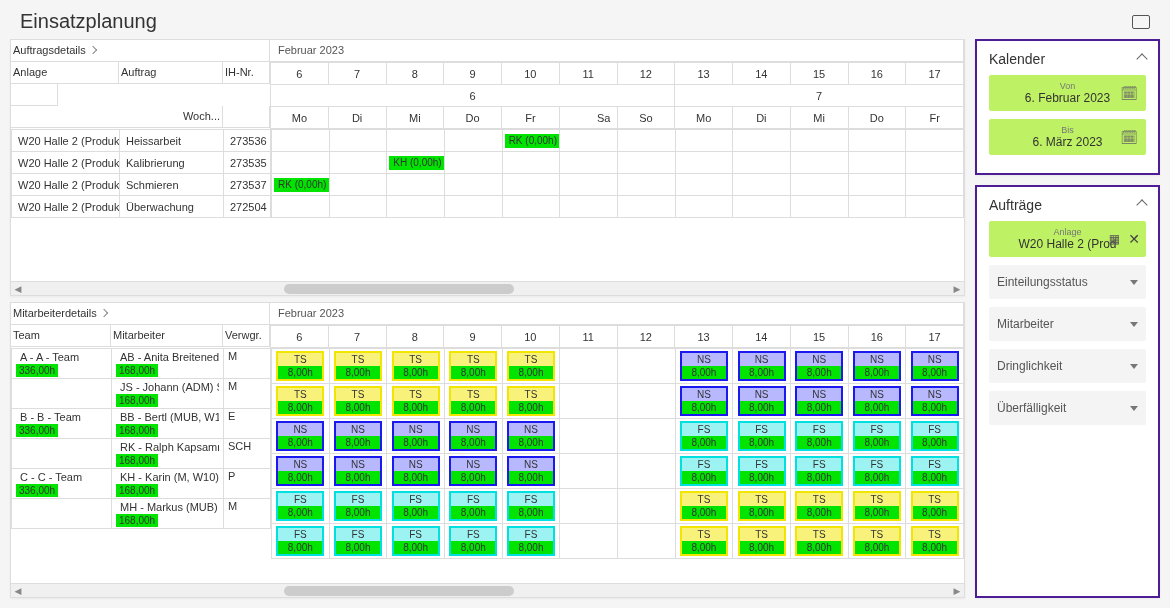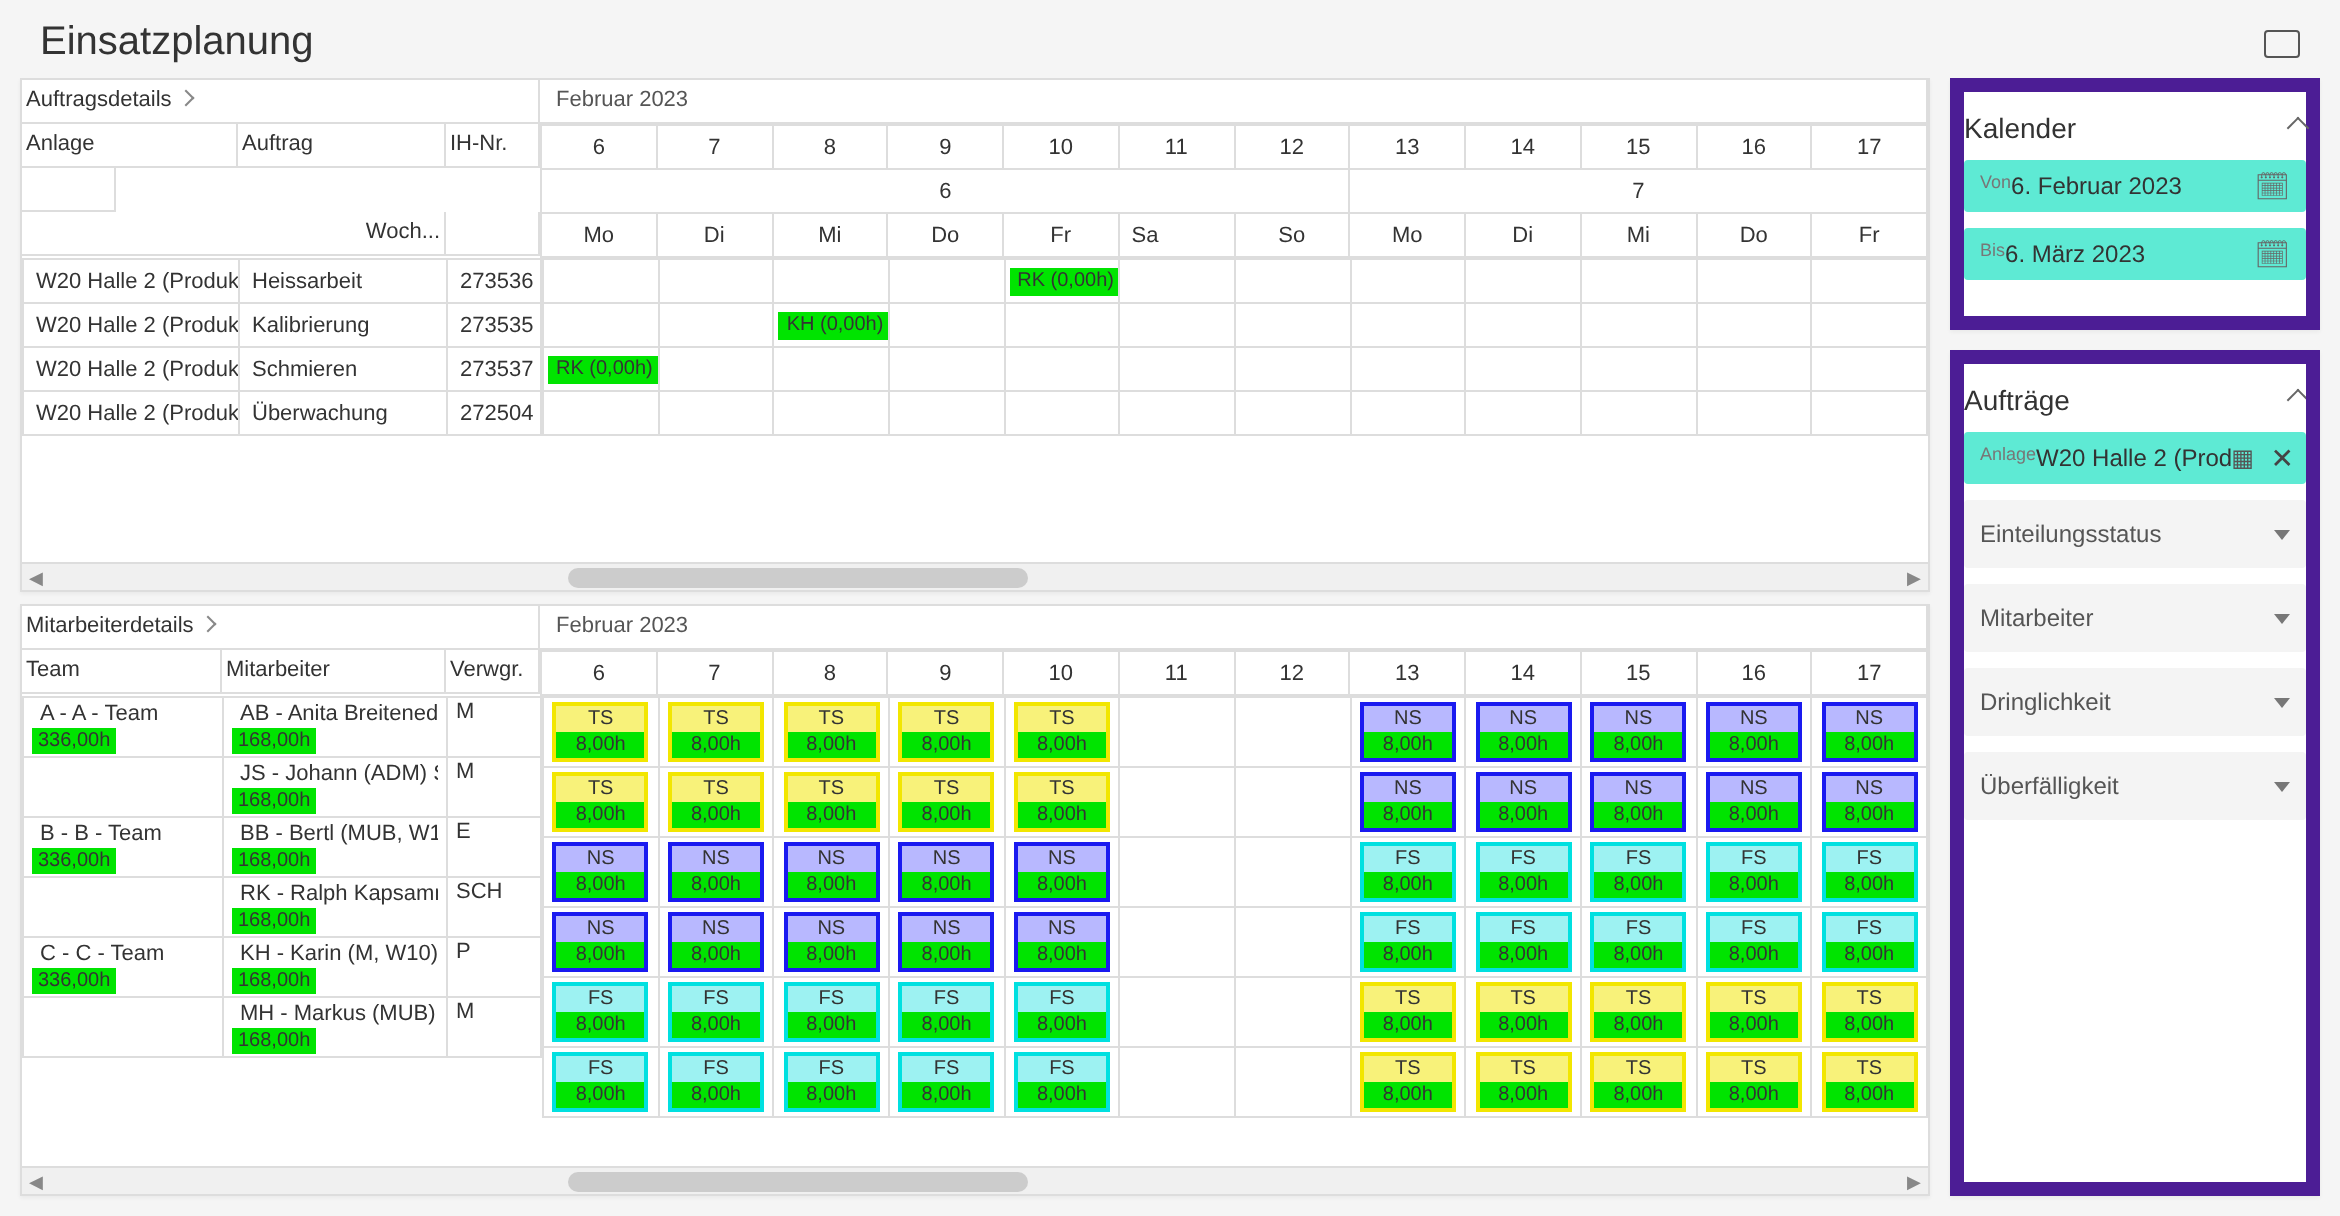--- a/index.html
+++ b/index.html
@@ -34,25 +34,25 @@
   .b-blue   { border: 2px solid #1a1af0; }
   .b-cyan   { border: 2px solid #00e0e0; }
   .top-yellow { background: #f8f27a; }
   .top-blue   { background: #b8b8ff; }
   .top-cyan   { background: #9df2f2; }
   .badge { display: inline-block; background: #00e400; padding: 0 3px; font-size: 10px; height: 13px; line-height: 13px; }
   .scrollbar-h { height: 14px; background: #f0f0f0; display: flex; align-items: center; border-top: 1px solid #ddd; }
   .scrollbar-h .arrow { width: 14px; height: 14px; display: flex; align-items: center; justify-content: center; color: #888; font-size: 9px; }
   .scrollbar-h .thumb { height: 10px; background: #ccc; border-radius: 5px; }
   .sidebar { width: 185px; display: flex; flex-direction: column; gap: 10px; }
-  .card { background: #fff; border: 7px solid #4c1d95; box-shadow: 0 1px 2px rgba(0,0,0,0.05); padding: 10px 0; }
+  .card { background: #fff; border: 2px solid #4c1d95; box-shadow: 0 1px 2px rgba(0,0,0,0.05); padding: 10px 12px; }
   .card-head { display: flex; justify-content: space-between; align-items: center; margin-bottom: 8px; }
   .card-title { font-size: 14px; font-weight: 500; }
   .chev-up::after { content: ""; width: 7px; height: 7px; border-right: 1.5px solid #666; border-bottom: 1.5px solid #666; transform: rotate(-135deg); display: inline-block; }
-  .field { background: #5eead4; border-radius: 2px; padding: 6px 8px; margin-bottom: 8px; display: flex; position: relative; text-align: center; }
+  .field { background: #bef264; border-radius: 2px; padding: 6px 8px; margin-bottom: 8px; display: flex; flex-direction: column; position: relative; text-align: center; }
   .field-lbl { font-size: 9px; color: #777; }
   .field-val { font-size: 12px; color: #333; }
   .field-icon { position: absolute; right: 8px; top: 50%; transform: translateY(-50%); color: #666; font-size: 14px; }
   .field-inline { background: #f4f4f4; border-radius: 2px; padding: 10px 8px; margin-bottom: 8px; font-size: 12px; color: #666; position: relative; }
   .field-x { position: absolute; right: 6px; top: 50%; transform: translateY(-50%); font-size: 14px; color: #444; cursor: pointer;}
   .field-grid { position: absolute; right: 26px; top: 50%; transform: translateY(-50%); font-size: 12px; color: #555;}
   .dd { background: #f4f4f4; border-radius: 2px; padding: 10px 8px; margin-bottom: 8px; font-size: 12px; color: #555; display: flex; justify-content: space-between; align-items: center; }
   .dd-arrow { width: 0; height: 0; border-left: 4px solid transparent; border-right: 4px solid transparent; border-top: 5px solid #777; }
   .emp-left .lab { font-size: 11px; padding: 0 4px; height: 14px; line-height: 14px; display: block; overflow: hidden; white-space: nowrap;}
   .two-line td { height: 30px !important; padding: 1px 4px !important; vertical-align: top !important;}
@@ -108,21 +108,21 @@
                   <tr id="od-weeks">
                     <td colspan="7" style="text-align:center;width:56px">6</td>
                     <td colspan="5" style="text-align:center;width:56px">7</td>
                   </tr>
                   <tr id="od-dow">
                     <td style="text-align:center;width:56px">Mo</td>
                     <td style="text-align:center;width:56px">Di</td>
                     <td style="text-align:center;width:56px">Mi</td>
                     <td style="text-align:center;width:56px">Do</td>
                     <td style="text-align:center;width:56px">Fr</td>
-                    <td style="text-align:left;width:56px">Sa</td>
+                    <td style="text-align:right;width:56px">Sa</td>
                     <td style="text-align:center;width:56px">So</td>
                     <td style="text-align:center;width:56px">Mo</td>
                     <td style="text-align:center;width:56px">Di</td>
                     <td style="text-align:center;width:56px">Mi</td>
                     <td style="text-align:center;width:56px">Do</td>
                     <td style="text-align:center;width:56px">Fr</td>
                   </tr>
                 </tbody>
               </table>
           </div>

